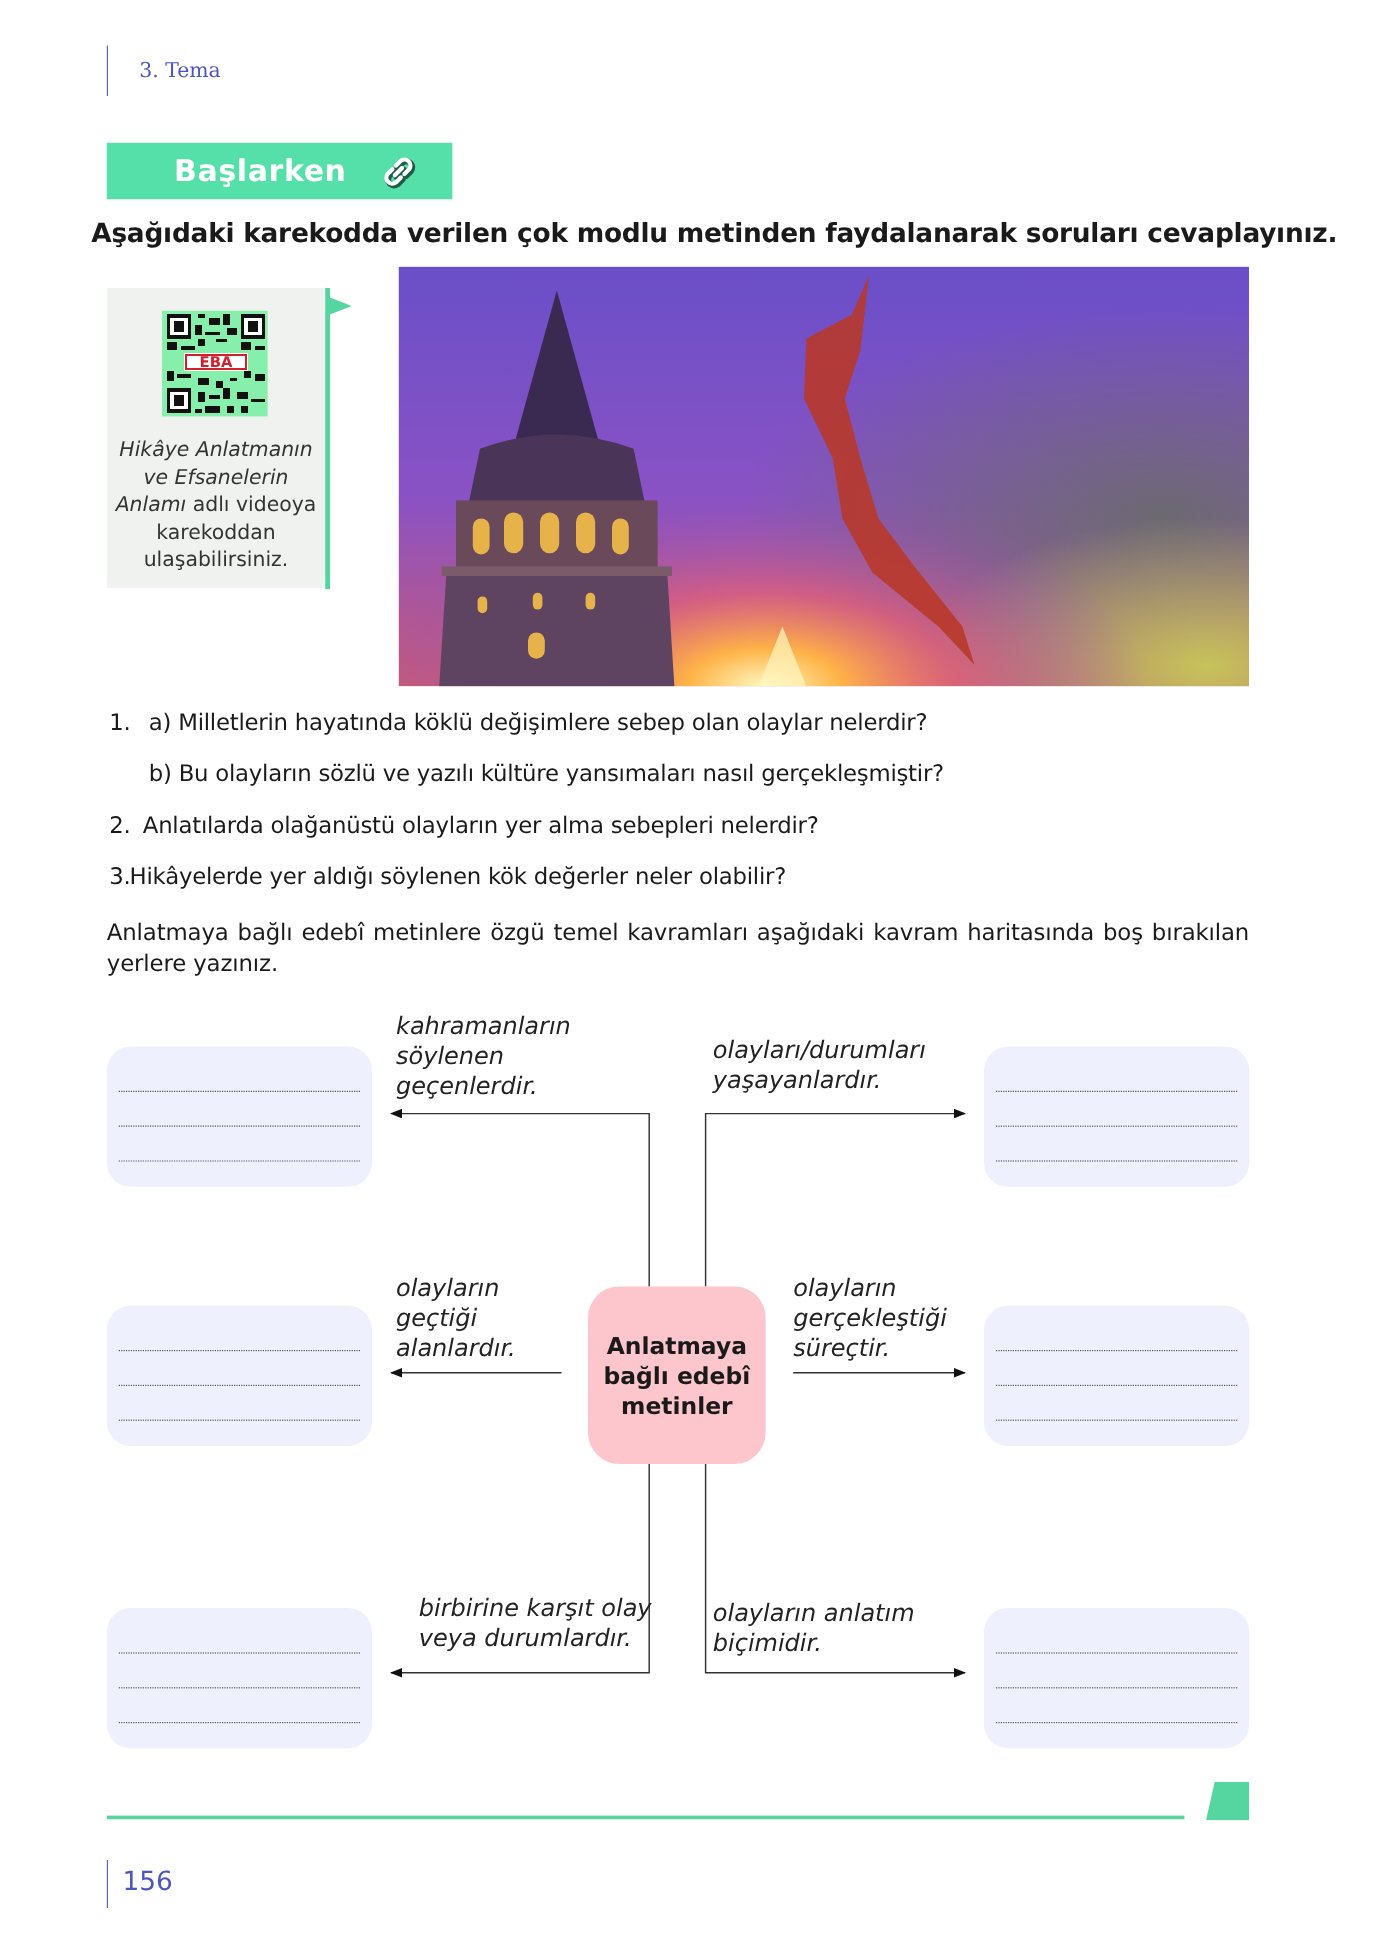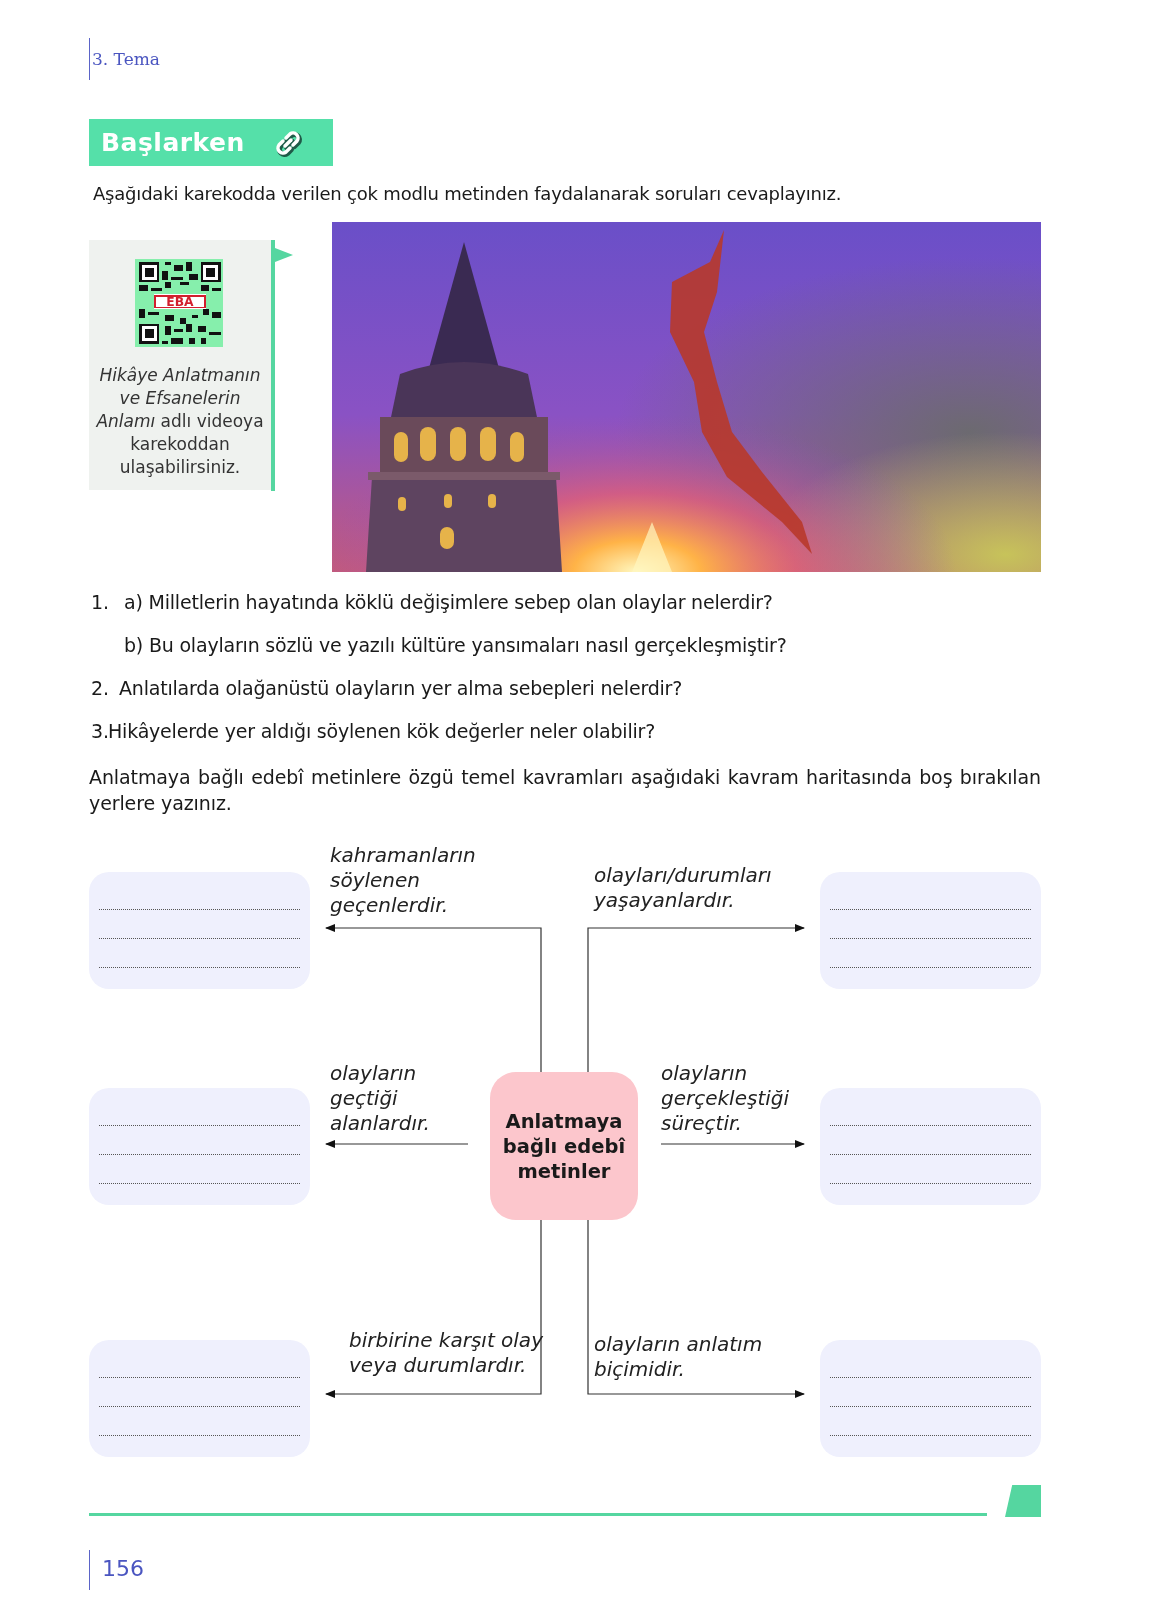--- a/index.html
+++ b/index.html
@@ -1,23 +1,23 @@
 <!DOCTYPE html>
 <html><head>
 <meta charset="utf-8">
 <style>
   html,body{margin:0;padding:0;background:#fff;}
   body{width:1152px;height:1624px;position:relative;overflow:hidden;font-family:"DejaVu Sans",sans-serif;color:#1a1a1a;}
   .abs{position:absolute;}
   .tema-bar{left:89px;top:38px;width:1px;height:42px;background:#5b64c8;}
-  .tema{left:92px;top:49px;font-family:"DejaVu Serif",serif;font-size:17px;color:#4a55c0;}
-  .banner{left:89px;top:119px;width:244px;height:47px;background:#55e0a9;display:flex;align-items:center;}
+  .tema{left:116px;top:49px;font-family:"DejaVu Serif",serif;font-size:17px;color:#4a55c0;}
+  .banner{left:89px;top:119px;width:244px;height:47px;background:#55e0a9;display:flex;align-items:center;padding-left:44px;}
   .banner-text{color:#fff;font-weight:bold;font-size:25px;margin-left:12px;letter-spacing:0.5px;}
   .banner-icon{margin-left:26px;width:34px;height:34px;}
-  .intro{left:93px;top:183px;font-size:18px;letter-spacing:-0.2px;}
+  .intro{left:76px;top:183px;font-size:22px;letter-spacing:-0.2px;font-weight:bold;}
   .qrbox{left:89px;top:240px;width:182px;height:250px;background:#eff2ef;}
   .qr-flag{left:271px;top:240px;width:4px;height:251px;background:#55d6a0;}
   .qr-tri{left:275px;top:248px;width:0;height:0;border-top:7px solid transparent;border-bottom:7px solid transparent;border-left:18px solid #55d6a0;}
   .qr{left:135px;top:259px;width:88px;height:88px;background:#86efac;}
   .qr-caption{left:89px;top:364px;width:182px;text-align:center;font-size:17px;line-height:23px;color:#333;}
   .qr-caption i{font-style:italic;}
   .photo{left:332px;top:222px;width:709px;height:350px;overflow:hidden;}
   .q{font-size:19px;letter-spacing:-0.2px;}
   .instr{left:89px;top:764px;width:952px;font-size:19px;line-height:26px;text-align:justify;letter-spacing:-0.1px;}
   .answer{width:221px;height:117px;background:#eff0fd;border-radius:20px;}

